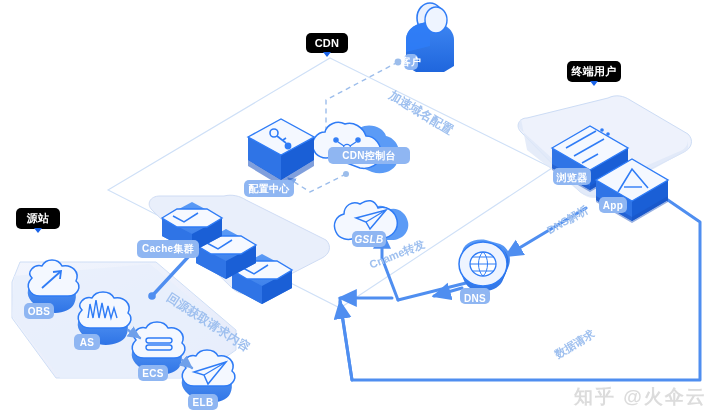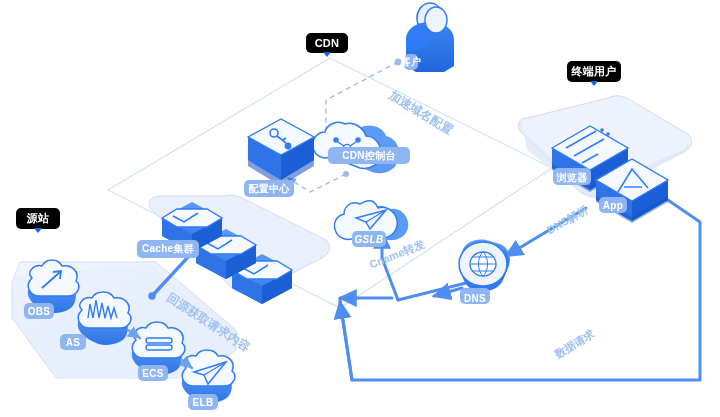--- a/index.html
+++ b/index.html
@@ -333,21 +333,21 @@
 </div>
 
 <div class="badge soft" style="left:599px;top:197px;width:28px;height:16px;font-size:10px;">
   <span>App</span>
 </div>
 
 <div class="badge soft" style="left:24px;top:303px;width:30px;height:16px;font-size:10px;">
   <span>OBS</span>
 </div>
 
-<div class="badge soft" style="left:60px;top:334px;width:26px;height:16px;font-size:10px;">
+<div class="badge soft" style="left:74px;top:334px;width:26px;height:16px;font-size:10px;">
   <span>AS</span>
 </div>
 
 <div class="badge soft" style="left:138px;top:365px;width:30px;height:16px;font-size:10px;">
   <span>ECS</span>
 </div>
 
 <div class="badge soft" style="left:188px;top:394px;width:30px;height:16px;font-size:10px;">
   <span>ELB</span>
 </div>
@@ -355,14 +355,15 @@
 <div class="cap" style="left:390px;top:86px;font-size:12px;transform:rotate(31deg);">加速域名配置</div>
 
 <div class="cap" style="left:168px;top:288px;font-size:12px;transform:rotate(33deg);">回源获取请求内容</div>
 
 <div class="cap" style="left:370px;top:258px;font-size:11px;transform:rotate(-22deg);">Cname转发</div>
 
 <div class="cap" style="left:548px;top:224px;font-size:11px;transform:rotate(-30deg);">DNS解析</div>
 
 <div class="cap" style="left:556px;top:348px;font-size:11px;transform:rotate(-31deg);">数据请求</div>
 
+<div class="wm" style="left:574px;top:384px;font-size:19px;">知乎 @火伞云</div>
 
 </div>
 
 </body></html>

